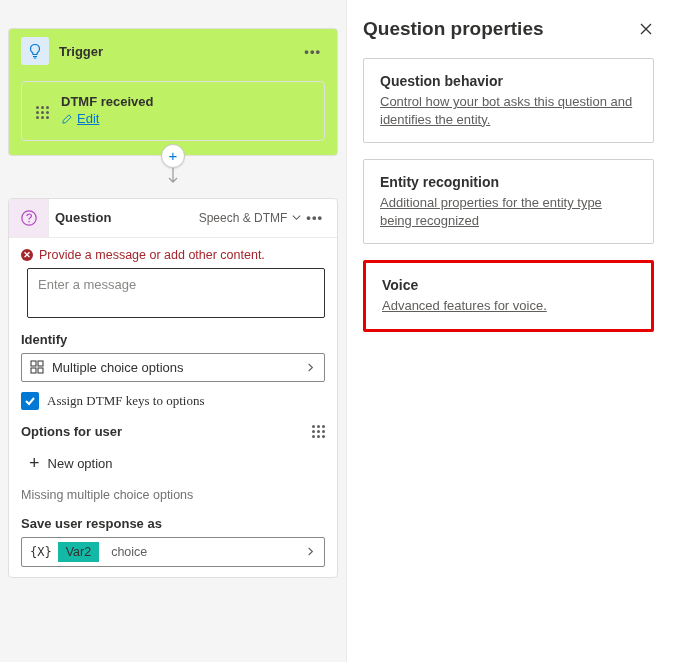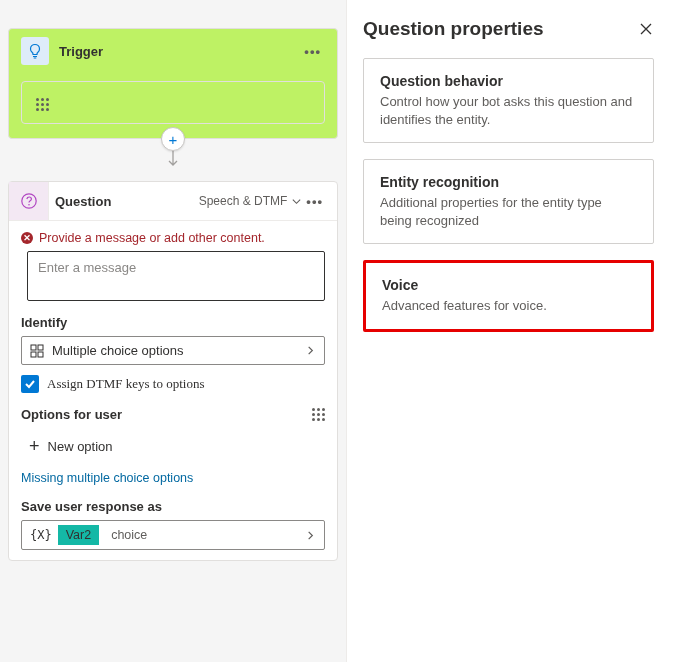--- a/index.html
+++ b/index.html
@@ -52,20 +52,21 @@
   }
   .prop-title {
     font-weight: 600;
     font-size: 14px;
     margin-bottom: 4px;
   }
   .prop-desc {
     color: #605e5c;
     font-size: 13px;
     line-height: 1.35;
+    text-decoration: underline;
   }
 
   
   .trigger-card {
     background: #bef264;
     border: 1px solid #e1dfdd;
     border-radius: 4px;
     margin-top: 28px;
     position: relative;
   }
@@ -244,21 +245,21 @@
     cursor: grab;
   }
   .grip span { width:3px; height:3px; background:#605e5c; border-radius:50%; }
   .new-option {
     display: flex; align-items: center; gap: 8px;
     padding: 4px 2px; font-size: 13px; cursor: pointer;
     margin-left: 6px;
   }
   .plus-thin { color:#323130; font-size: 18px; font-weight: 300; }
   .error2 {
-    color: #0369a1; font-size: 12.5px; margin-top: 10px; margin-bottom: 14px;
+    color: #737373; font-size: 12.5px; margin-top: 10px; margin-bottom: 14px;
   }
   .var-row {
     border: 1px solid #8a8886;
     border-radius: 2px;
     display: flex; align-items: center;
     padding: 4px 8px;
     gap: 6px;
     cursor: pointer;
   }
   .var-icon {
@@ -297,20 +298,29 @@
       <div class="braille">
         <span></span>
           <span></span>
           <span></span>
         <span></span>
           <span></span>
           <span></span>
         <span></span>
           <span></span>
           <span></span>
+      </div>
+      <div>
+        <div class="dtmf-title">DTMF received</div>
+        <a class="edit-link">
+          <svg class="pencil" viewBox="0 0 16 16">
+              <path fill="none" stroke="#0078d4" stroke-width="1.2" d="M10.5 2.5l3 3L6 13l-3.5.5L3 10l7.5-7.5z"></path>
+            </svg>
+          <span>Edit</span>
+        </a>
       </div>
     </div>
   </div>
 
   <div class="connector">
     <div class="plus-circle">+</div>
     <svg class="arrow-down" width="12" height="20" viewBox="0 0 12 20">
       <path fill="none" stroke="#a19f9d" stroke-width="1.3" d="M6 0 V16 M2 12 L6 16 L10 12"></path>
     </svg>
   </div>

